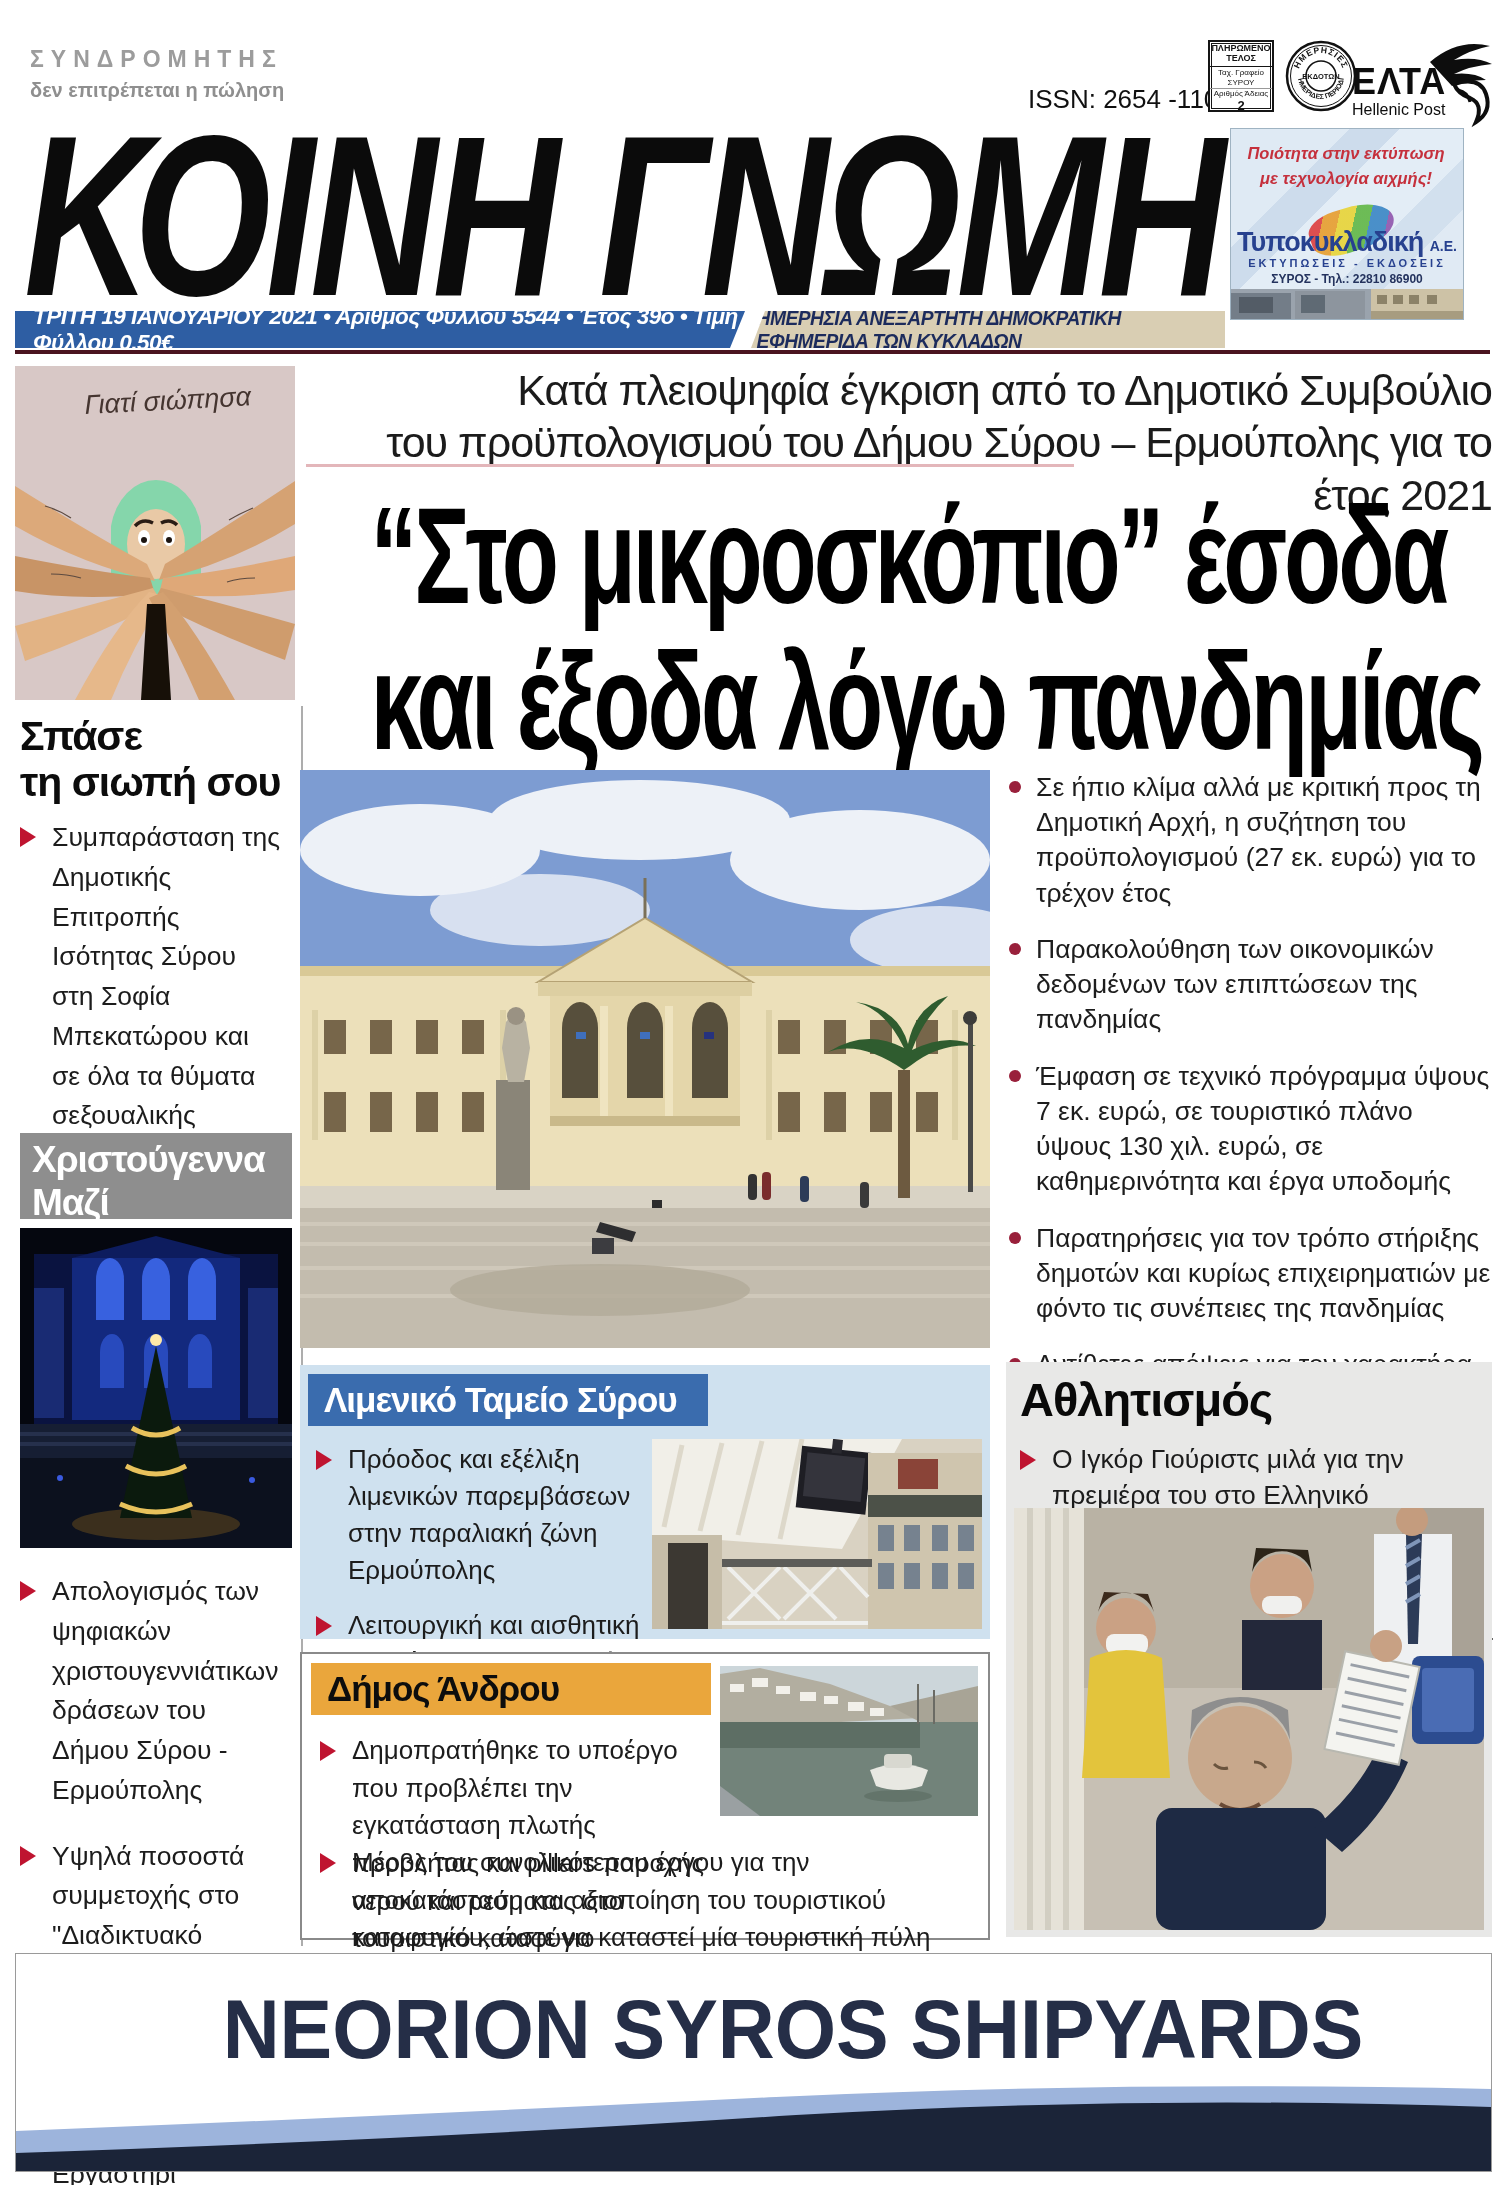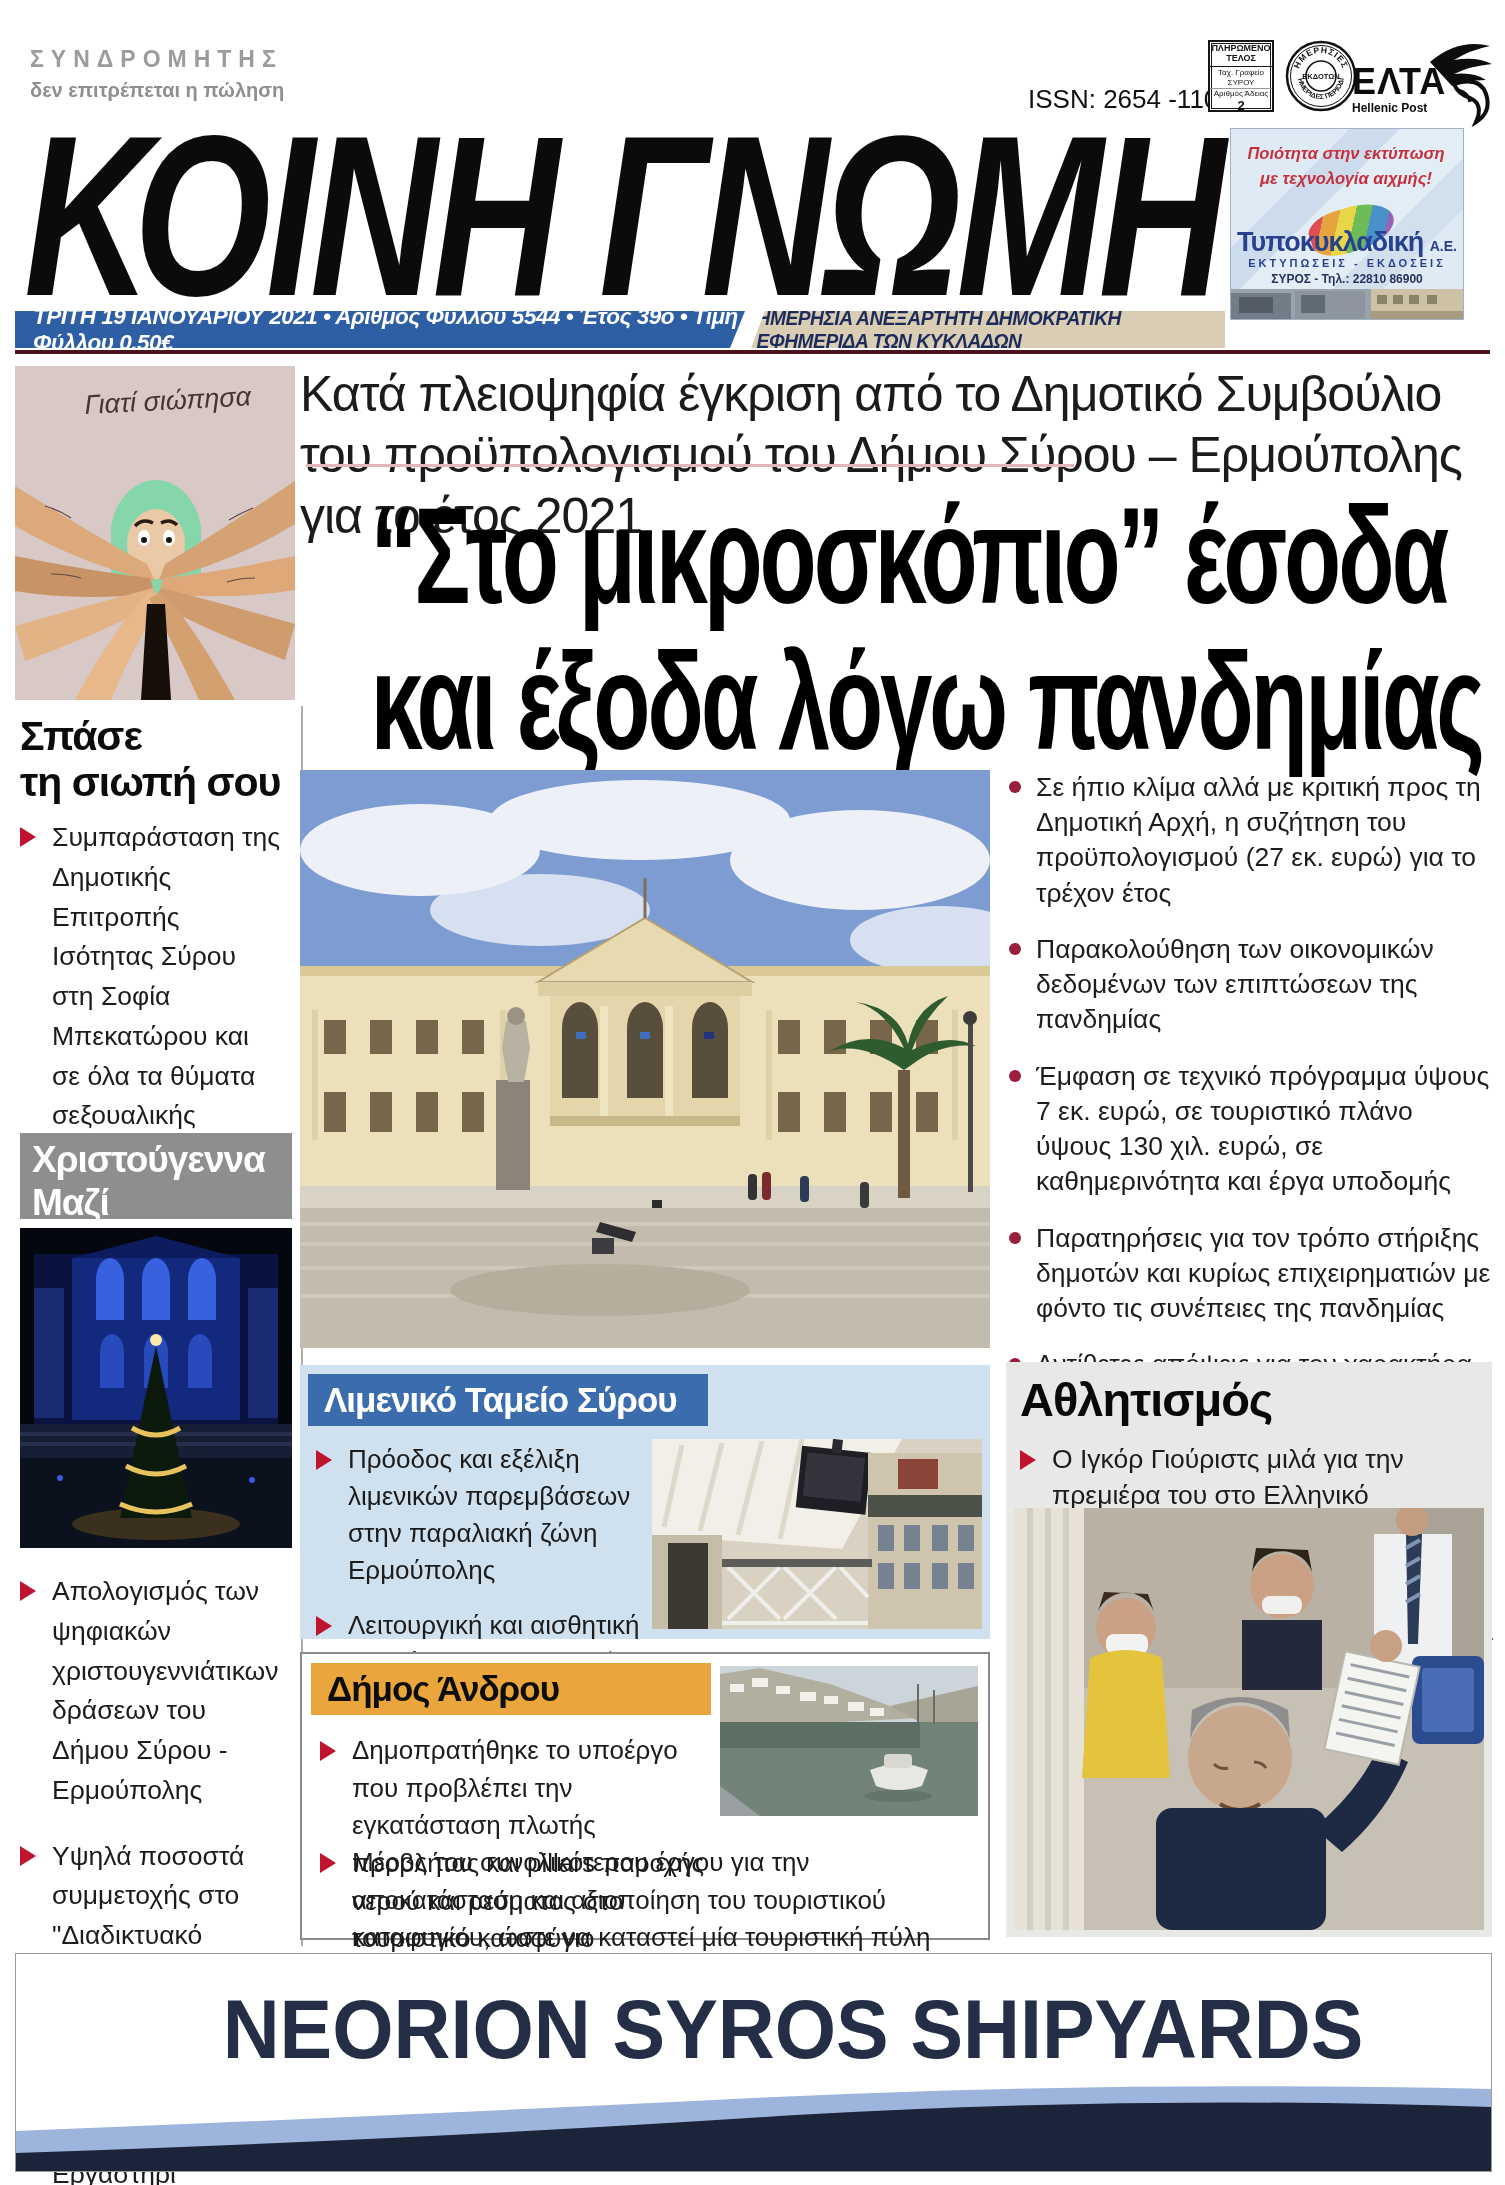--- a/index.html
+++ b/index.html
@@ -17,21 +17,21 @@
             box-shadow:inset 0 0 0 1px #fff, inset 0 0 0 2px #151515;background:#fff;
             font-size:8px;text-align:center;color:#151515;}
   .stampbox .h{font-weight:bold;font-size:9px;line-height:1.1;border-bottom:1px solid #151515;padding:2px 1px;}
   .stampbox .r{padding-top:1px;line-height:1.25;border-bottom:1px solid #999;}
   .stampbox .r2{line-height:1.1;padding-top:1px;}
   .stampbox .num{font-size:13px;font-weight:bold;line-height:1;}
 
   .circstamp{left:1285px;top:40px;}
   .elta{left:1352px;top:64px;}
   .elta .n{font-size:36px;font-weight:bold;color:#0d0d0d;letter-spacing:1px;line-height:1;}
-  .elta .s{font-size:12px;font-weight:bold;color:#0d0d0d;margin-top:1px;}
+  .elta .s{font-size:16px;font-weight:normal;color:#0d0d0d;margin-top:1px;}
   .hermes{left:1424px;top:36px;}
 
   
   .masthead{left:24px;top:102px;width:1195px;height:205px;}
   .masthead .word{font-size:215px;font-weight:bold;font-style:italic;color:#0b0b0b;
       letter-spacing:-6px;white-space:nowrap;transform:scale(0.82,1.06);transform-origin:0 0;line-height:1;}
 
   
   .ad{left:1230px;top:128px;width:232px;height:190px;border:1px solid #9fb3c2;
       background:linear-gradient(135deg,#dfeaf4 0 28%,#cddcec 28% 40%,#e3edf6 40% 62%,#d2e0ee 62% 74%,#e0eaf4 74%);overflow:hidden;}
@@ -54,22 +54,22 @@
       clip-path:polygon(0 0,100% 0,calc(100% - 15px) 100%,0 100%);
       display:flex;align-items:center;padding-left:18px;box-sizing:border-box;}
   .dl-blue .t{color:#fff;font-size:22.5px;font-weight:bold;font-style:italic;letter-spacing:-0.5px;}
   .dl-beige{left:747px;top:311px;width:478px;height:37px;background:#d9ceb3;
       clip-path:polygon(18px 0,100% 0,100% 100%,4px 100%);
       display:flex;align-items:center;justify-content:flex-end;}
   .dl-beige .t{color:#1c2b5c;font-size:20px;font-weight:bold;font-style:italic;letter-spacing:-0.5px;transform:scaleX(.96);}
   .redrule{left:15px;top:350px;width:1475px;height:4px;background:#4a141f;}
 
   
-  .kicker{left:300px;top:364px;width:1192px;text-align:left;color:#1b1b1b;
-      font-size:50px;line-height:1.22;letter-spacing:-1px;}
+  .kicker{left:300px;top:364px;width:1192px;text-align:right;color:#1b1b1b;
+      font-size:43px;line-height:1.22;letter-spacing:-1px;}
   .pinkrule{left:306px;top:464px;width:768px;height:3px;background:#e3b6ba;}
   .headline{left:232px;top:472px;width:1260px;text-align:center;}
   .headline .l{font-size:120px;font-weight:bold;color:#000;letter-spacing:-4px;white-space:nowrap;
       transform:scale(0.78,1.14);transform-origin:center top;line-height:1.22;}
 
   
   .vdiv{left:301px;top:706px;width:2px;height:1240px;background:#adadad;}
   .cartoon{left:15px;top:366px;width:280px;height:334px;}
   .sil-title{left:20px;top:714px;font-size:41px;font-weight:bold;color:#0c0c0c;line-height:1.12;letter-spacing:-1px;}
   .lcol-list{left:20px;top:818px;width:262px;}

